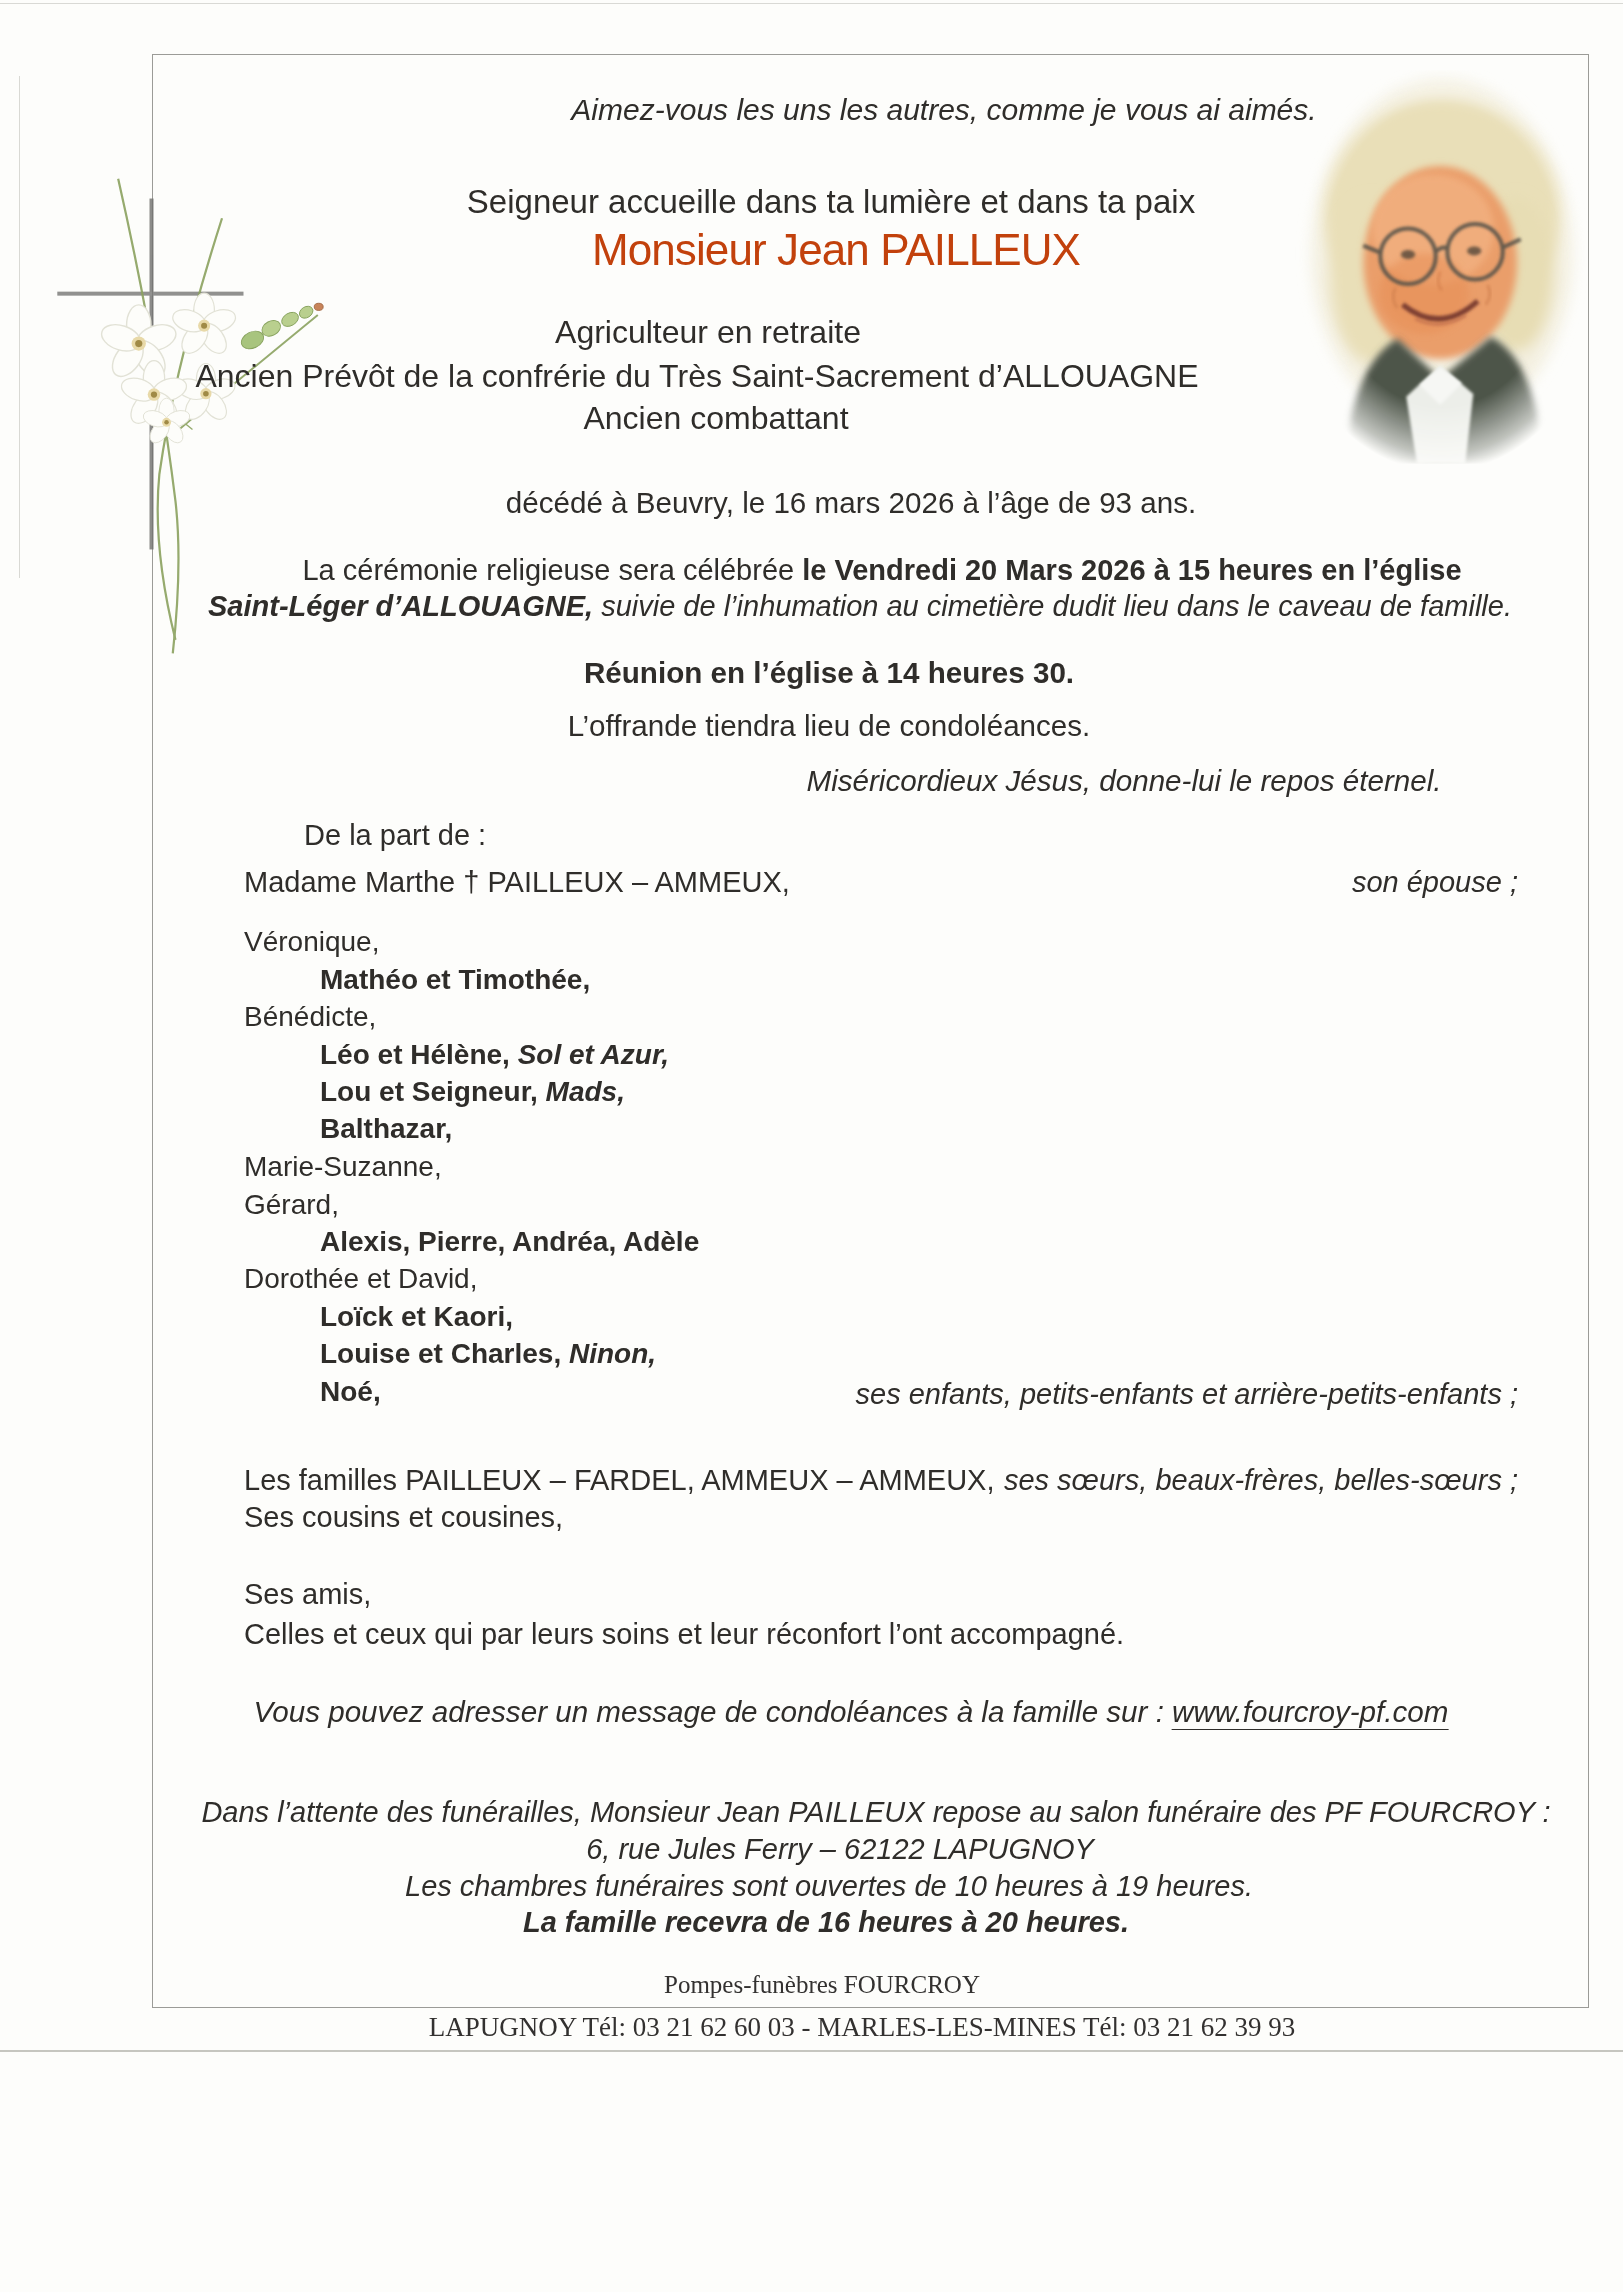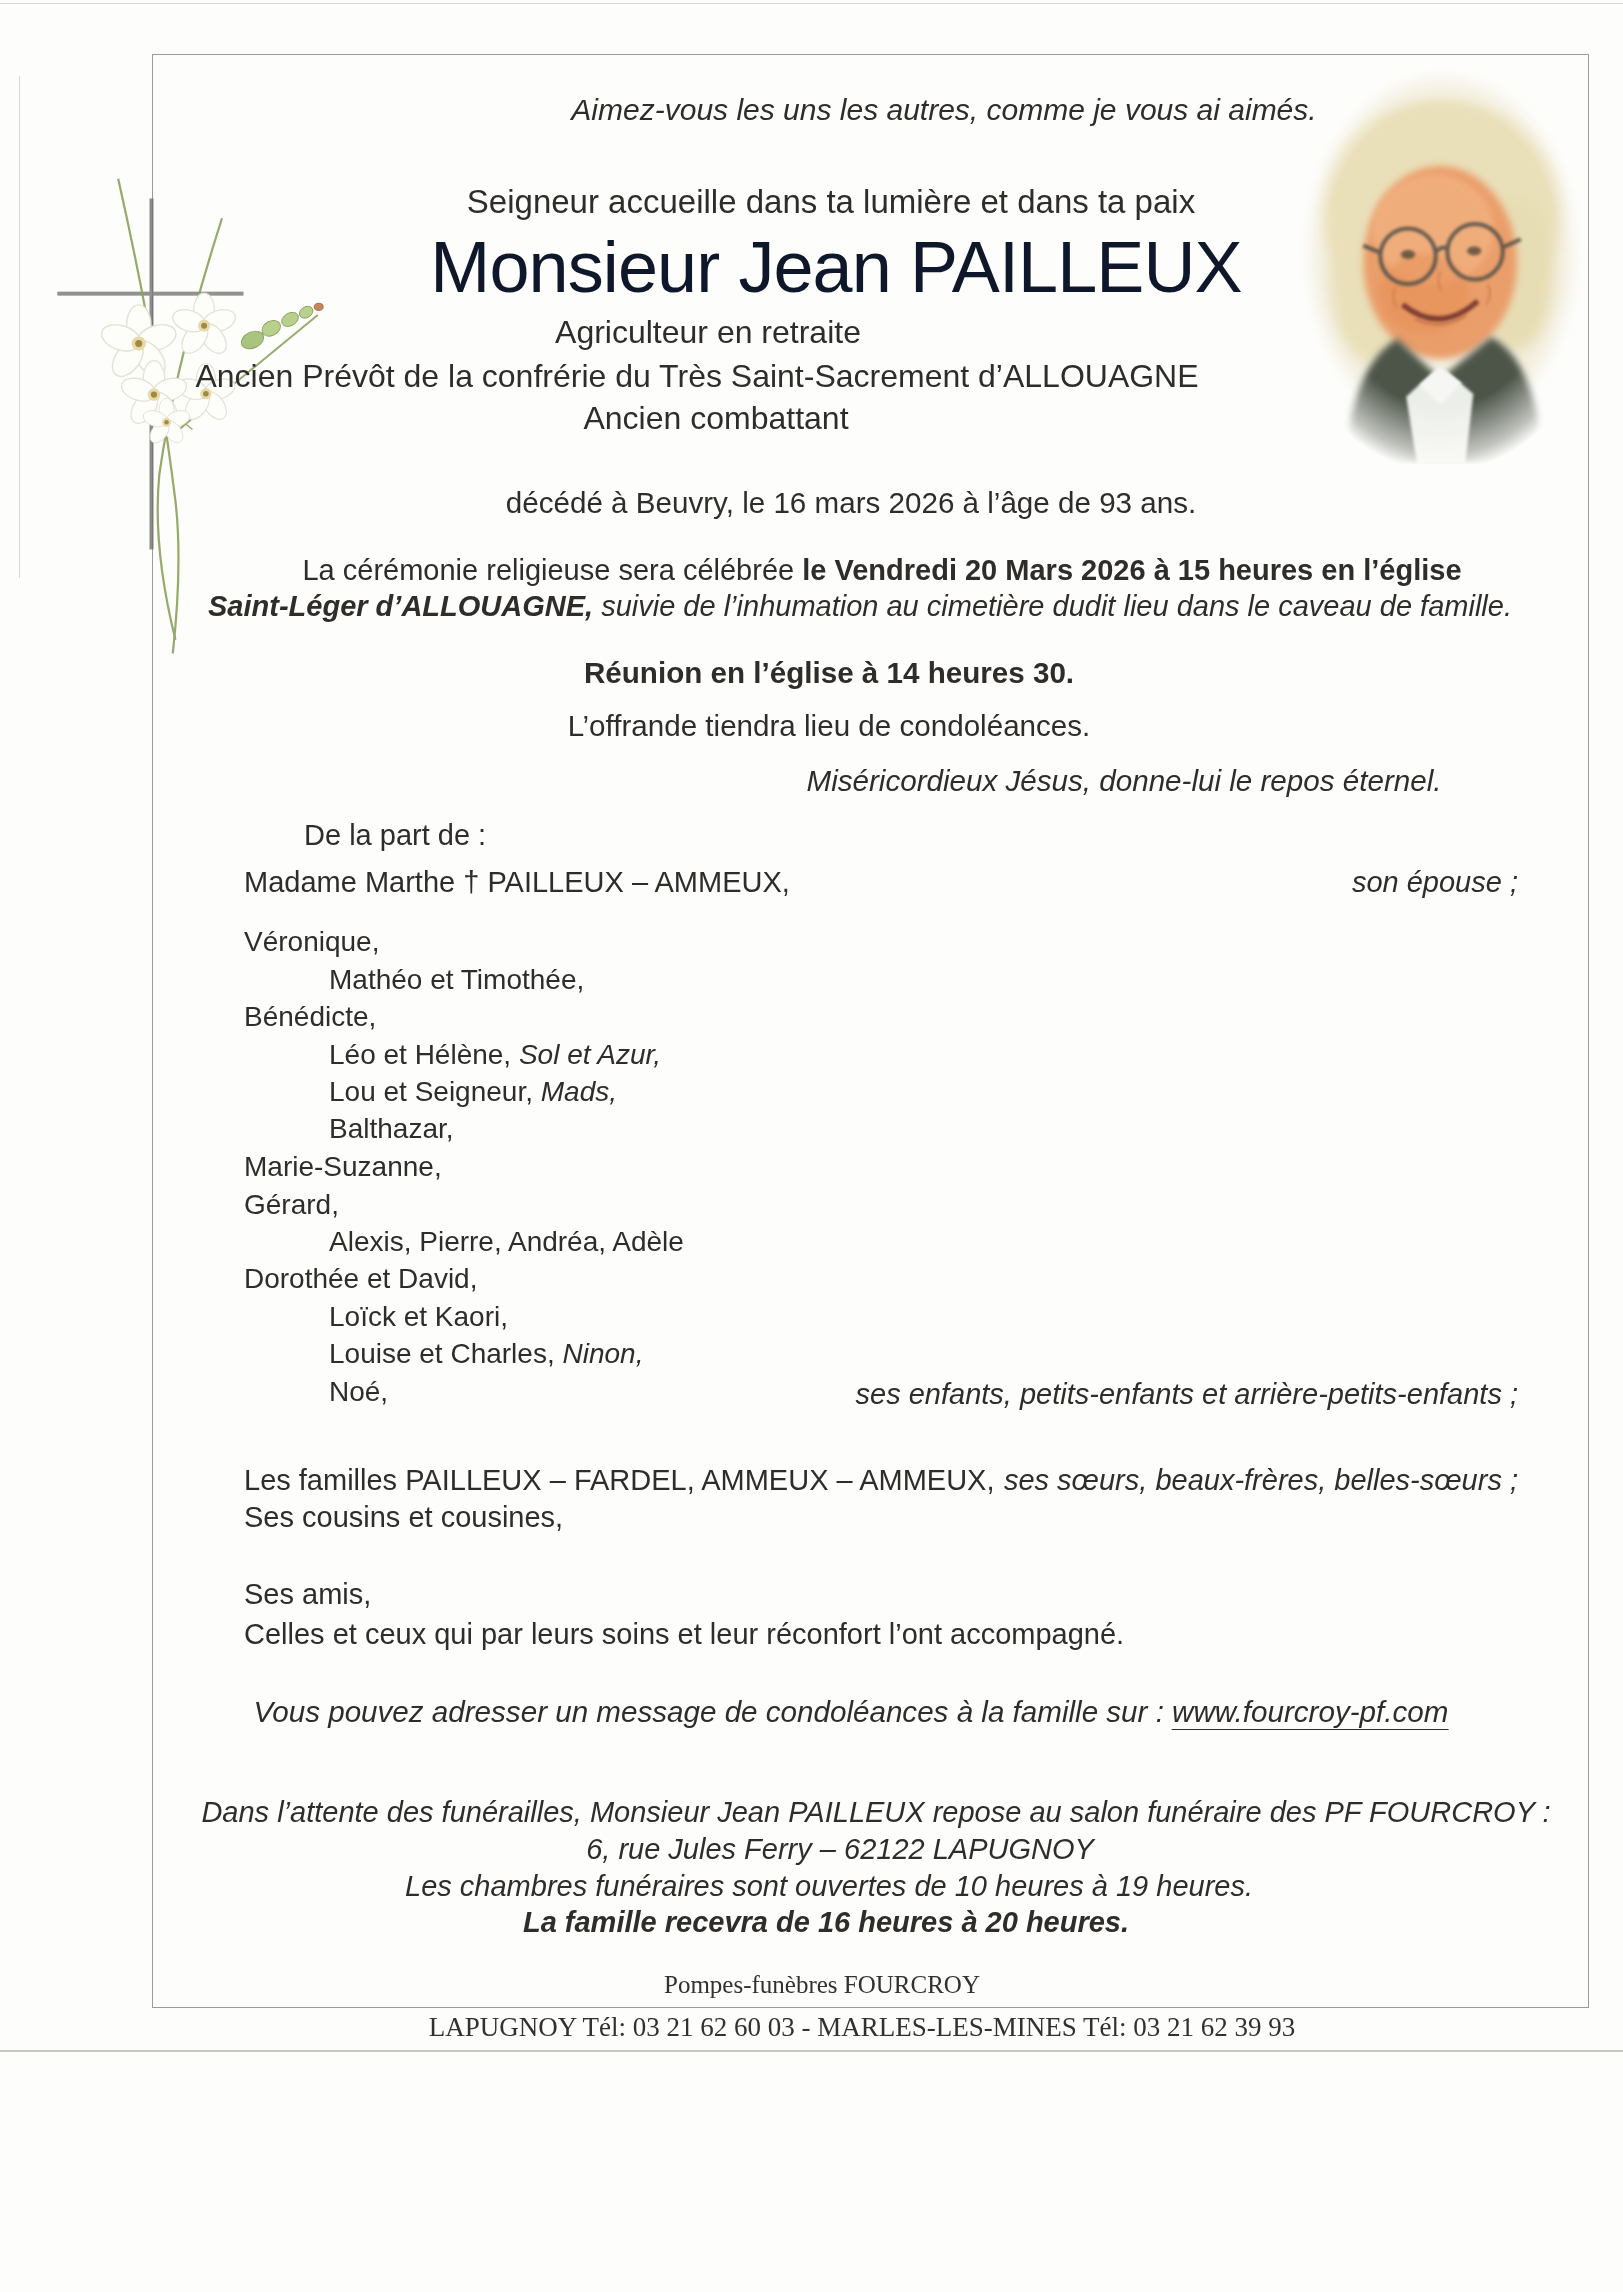--- a/index.html
+++ b/index.html
@@ -9,27 +9,27 @@
   .c{transform:translateX(-50%);}
   .it{font-style:italic;}
   .bd{font-weight:700;}
   .serif{font-family:"Liberation Serif", serif;color:#333130;}
   .card{position:absolute;left:152px;top:54px;width:1435px;height:1952px;
         border:0.9px solid #9b9b97;background:transparent;}
   .artifact-h{position:absolute;left:0;width:1624px;height:0.9px;background:#c2c2bc;}
   .artifact-v{position:absolute;width:0.9px;background:#c9c9c3;}
   .quote{font-size:30px;font-style:italic;}
   .invoc{font-size:33px;}
-  .dname{font-size:72px;letter-spacing:-0.9px;color:#0f172a;}
+  .dname{font-size:44px;letter-spacing:-0.9px;color:#c2410c;}
   .sub{font-size:32px;}
   .body32{font-size:29px;}
   .body33{font-size:29.6px;}
   .nm{font-size:28px;}
   .i0{left:244px;}
-  .i1{left:329px;}
+  .i1{left:320px;font-weight:bold;}
   .role{position:absolute;right:106px;font-style:italic;font-size:29px;white-space:nowrap;line-height:1.25;}
   .link{border-bottom:1.8px solid #2f2d2a;padding-bottom:0.9px;cursor:pointer;}
   .foot1{font-size:25px;}
   .foot2{font-size:27px;}
 </style>
 </head>
 <body>
 
 <div class="page">
 

